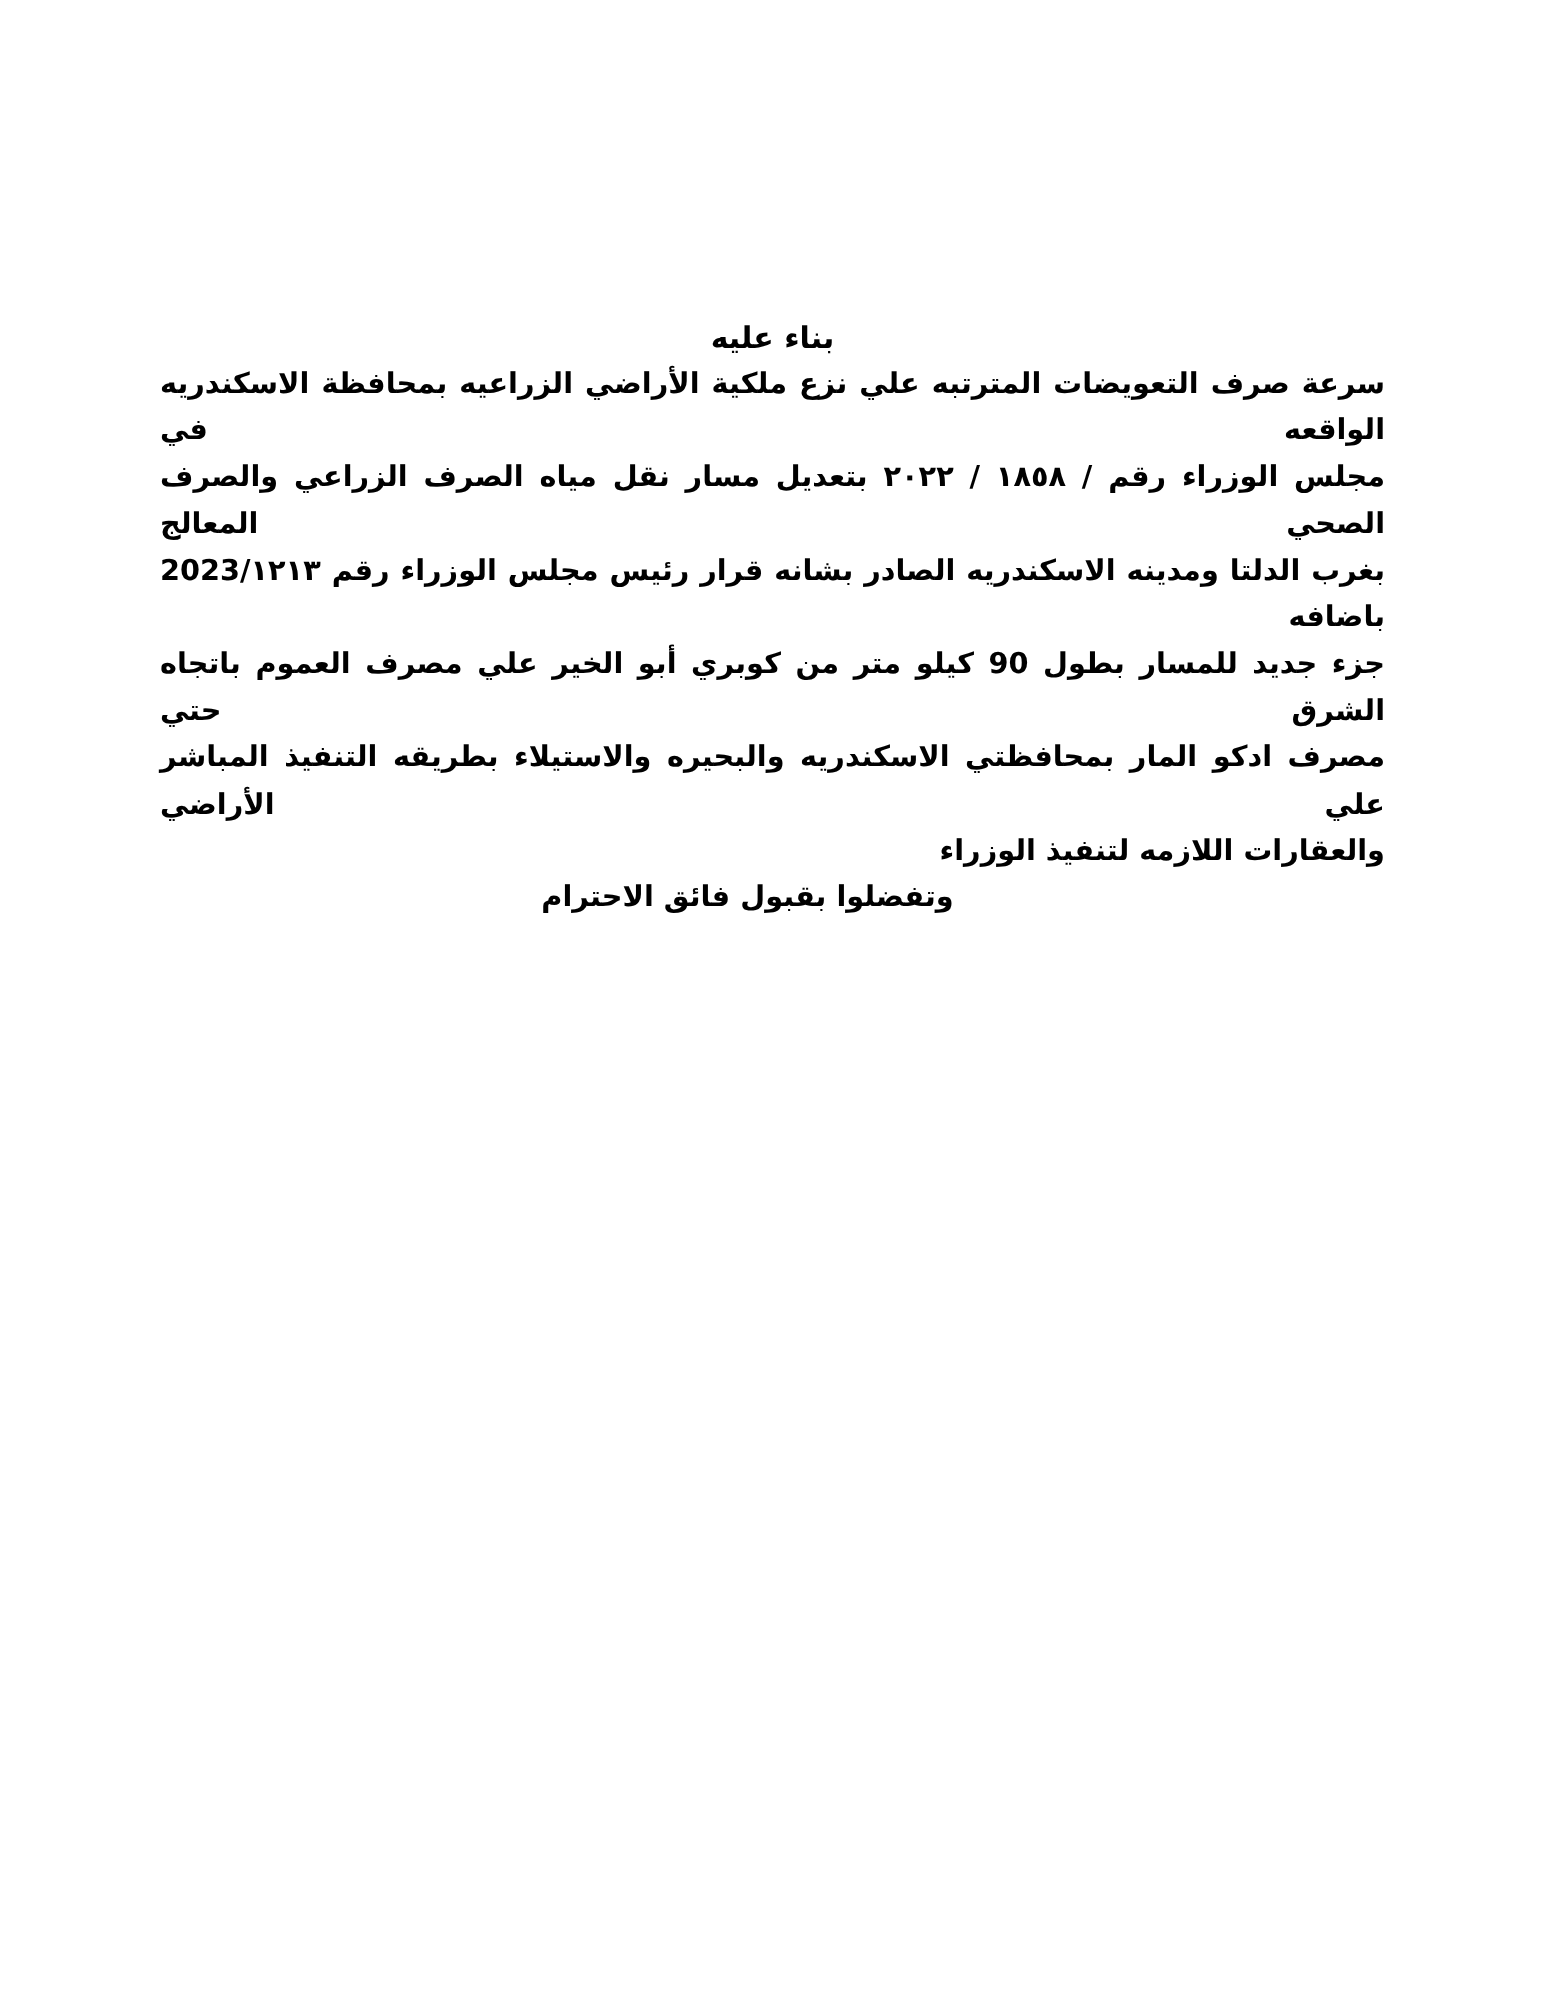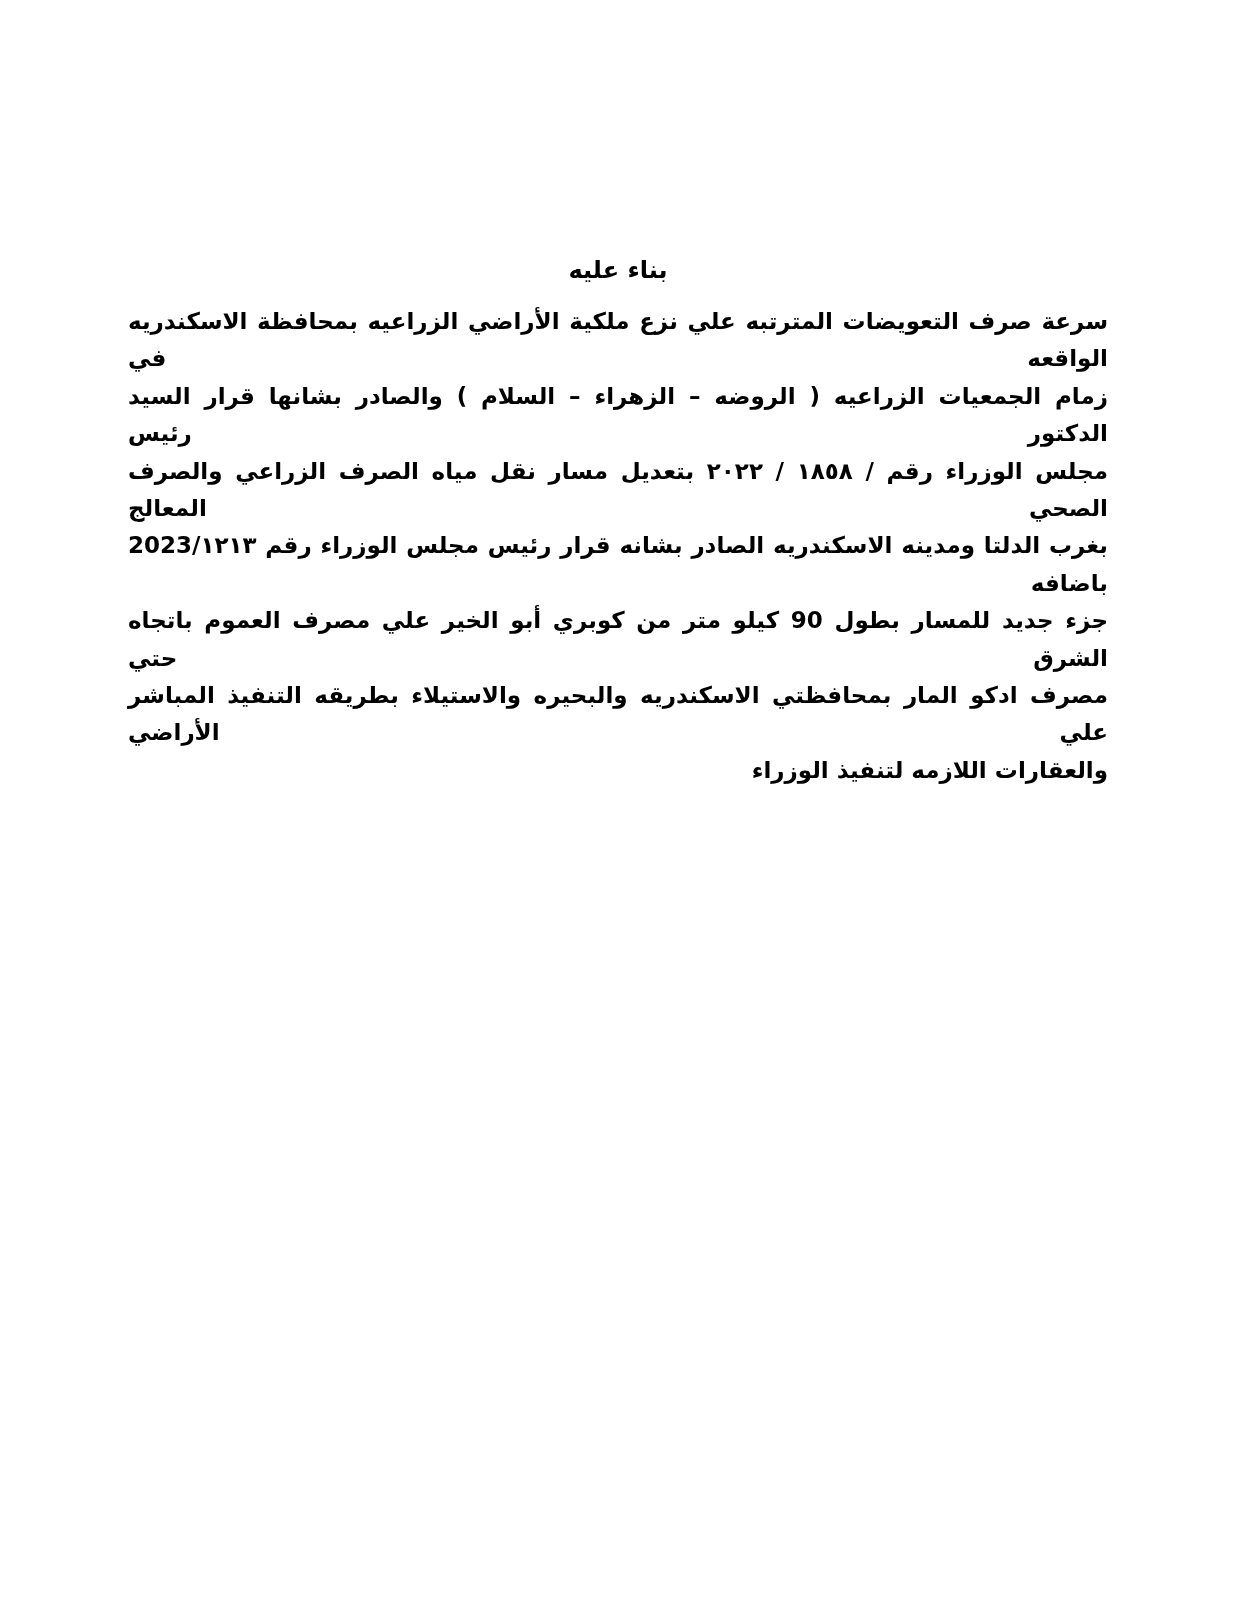--- a/index.html
+++ b/index.html
@@ -27,21 +27,21 @@
   }
   .doc-heading {
     margin-top: 252px;
     text-align: center;
     direction: rtl;
     font-size: 24px;
     font-weight: bold;
     line-height: 37px;
   }
   .doc-paragraph {
-    margin-top: 14px;
+    margin-top: 0;
   }
   .para-line {
     direction: rtl;
     unicode-bidi: plaintext;
     font-size: 23px;
     font-weight: bold;
     line-height: 37.4px;
     text-align: justify;
     text-align-last: justify;
     -moz-text-align-last: justify;
@@ -65,22 +65,22 @@
 </style>
 </head>
 <body>
 
 <div class="page" lang="ar">
 
   <div class="doc-heading">بناء عليه</div>
 
   <div class="doc-paragraph">
     <div class="para-line">سرعة صرف التعويضات المترتبه علي نزع ملكية الأراضي الزراعيه بمحافظة الاسكندريه الواقعه في</div>
-    <div class="para-line">زمام الجمعيات الزراعيه ( الروضه – الزهراء – السلام ) والصادر بشانها قرار السيد الدكتور رئيس</div>
     <div class="para-line">مجلس الوزراء رقم / ١٨٥٨ / ٢٠٢٢ بتعديل مسار نقل مياه الصرف الزراعي والصرف الصحي المعالج</div>
     <div class="para-line">بغرب الدلتا ومدينه الاسكندريه الصادر بشانه قرار رئيس مجلس الوزراء رقم 2023/١٢١٣ باضافه</div>
     <div class="para-line">جزء جديد للمسار بطول 90 كيلو متر من كوبري أبو الخير علي مصرف العموم باتجاه الشرق حتي</div>
     <div class="para-line">مصرف ادكو المار بمحافظتي الاسكندريه والبحيره والاستيلاء بطريقه التنفيذ المباشر علي الأراضي</div>
     <div class="para-line last">والعقارات اللازمه لتنفيذ الوزراء</div>
   </div>
 
+  <div class="doc-closing">وتفضلوا بقبول فائق الاحترام</div>
 
 </div>
 
 </body></html>

